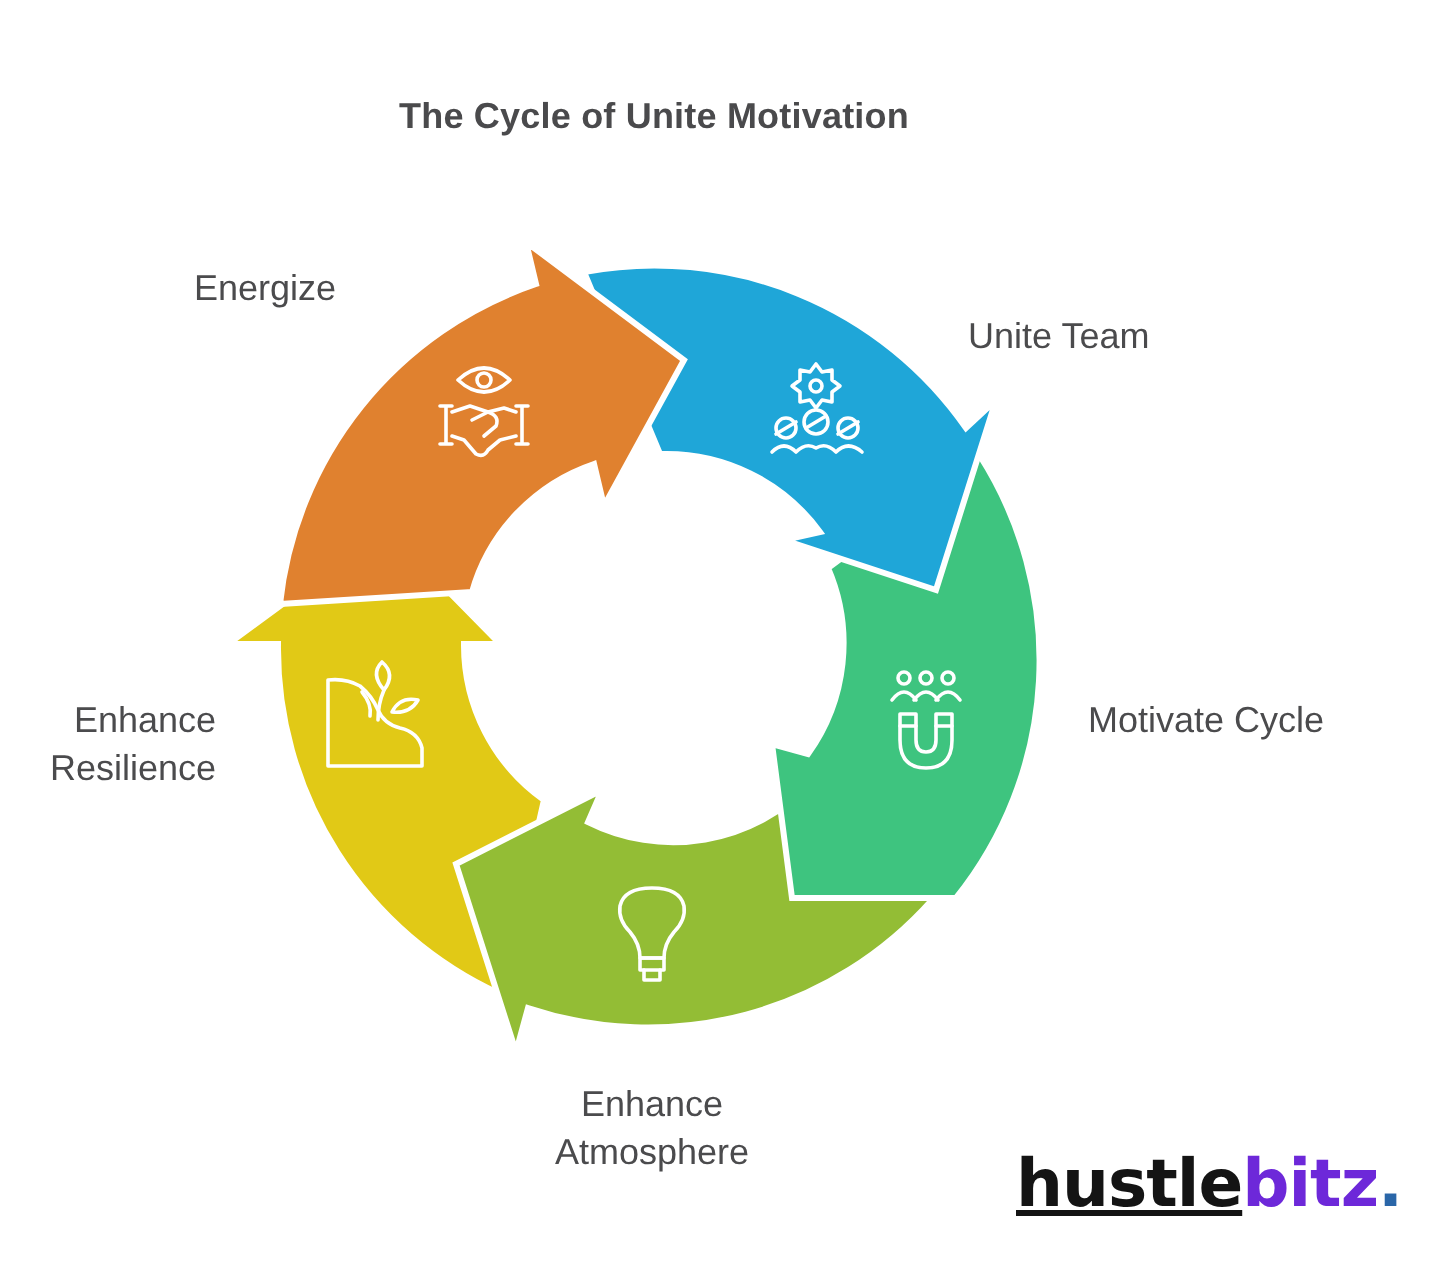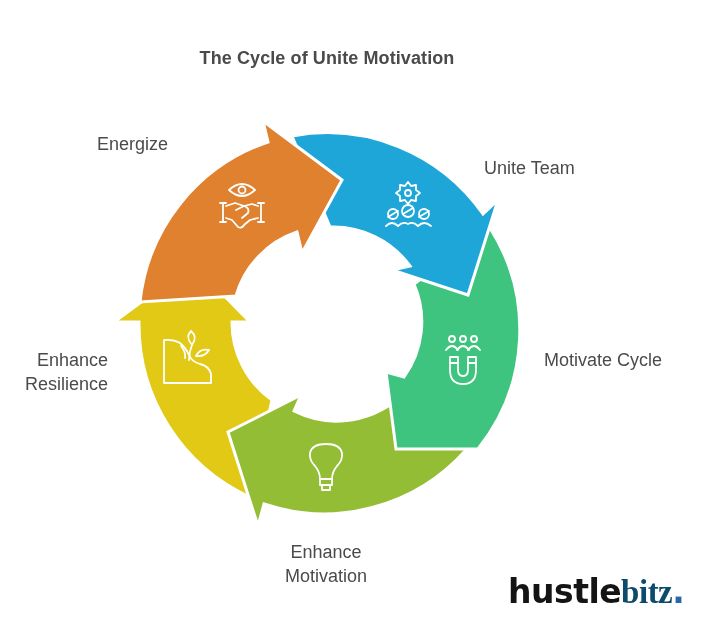--- a/index.html
+++ b/index.html
@@ -8,22 +8,22 @@
   .title { position: absolute; left: 0; width: 654px; top: 48px; text-align: center;
            font-size: 18px; font-weight: bold; color: #4a4a4c; letter-spacing: 0.1px; }
   .diagram { position: absolute; left: 0; top: 0; }
   .label { position: absolute; font-size: 18px; color: #4b4b4d; line-height: 24px; }
   .label span { display: block; }
   .l-right { text-align: right; }
   .l-left { text-align: left; }
   .l-center { text-align: center; }
   .brand { position: absolute; left: 508px; top: 572px; font-size: 33px; font-weight: bold;
            letter-spacing: -0.5px; line-height: 40px; font-family: "DejaVu Sans", sans-serif; }
-  .brand .b1 { color: #141414; }
-  .brand .b2 { color: #0c4a6e; font-family: Liberation Serif, serif; }
+  .brand .b1 { color: #141414; text-decoration: underline; }
+  .brand .b2 { color: #6d28d9; }
   .brand .b3 { color: #2a66a8; }
 </style>
 </head>
 <body>
 
 <div class="title">The Cycle of Unite Motivation</div>
 
 <svg class="diagram" width="720" height="636" viewBox="0 0 720 636" xmlns="http://www.w3.org/2000/svg">
 
   <path d="M 250 497 A 190 190 0 0 1 139 322 L 114 322 L 193 264 L 250 322 L 232 322 A 95 95 0 0 0 272 400 Z" fill="#e1c916" stroke="#ffffff" stroke-width="3" stroke-linejoin="miter"></path>
@@ -89,21 +89,21 @@
 <div class="label l-left" style="left: 484px; top: 156px; width: 160px;">
   <span>Unite Team</span>
 </div>
 
 <div class="label l-left" style="left: 544px; top: 348px; width: 170px;">
   <span>Motivate Cycle</span>
 </div>
 
 <div class="label l-center" style="left: 246px; top: 540px; width: 160px;">
   <span>Enhance</span>
-  <span>Motivation</span>
+  <span>Atmosphere</span>
 </div>
 
 <div class="label l-right" style="left: 0px; top: 348px; width: 108px;">
   <span>Enhance</span>
   <span>Resilience</span>
 </div>
 
 <div class="brand">
   <span class="b1">hustle</span><span class="b2">bitz</span><span class="b3">.</span>
 </div>

